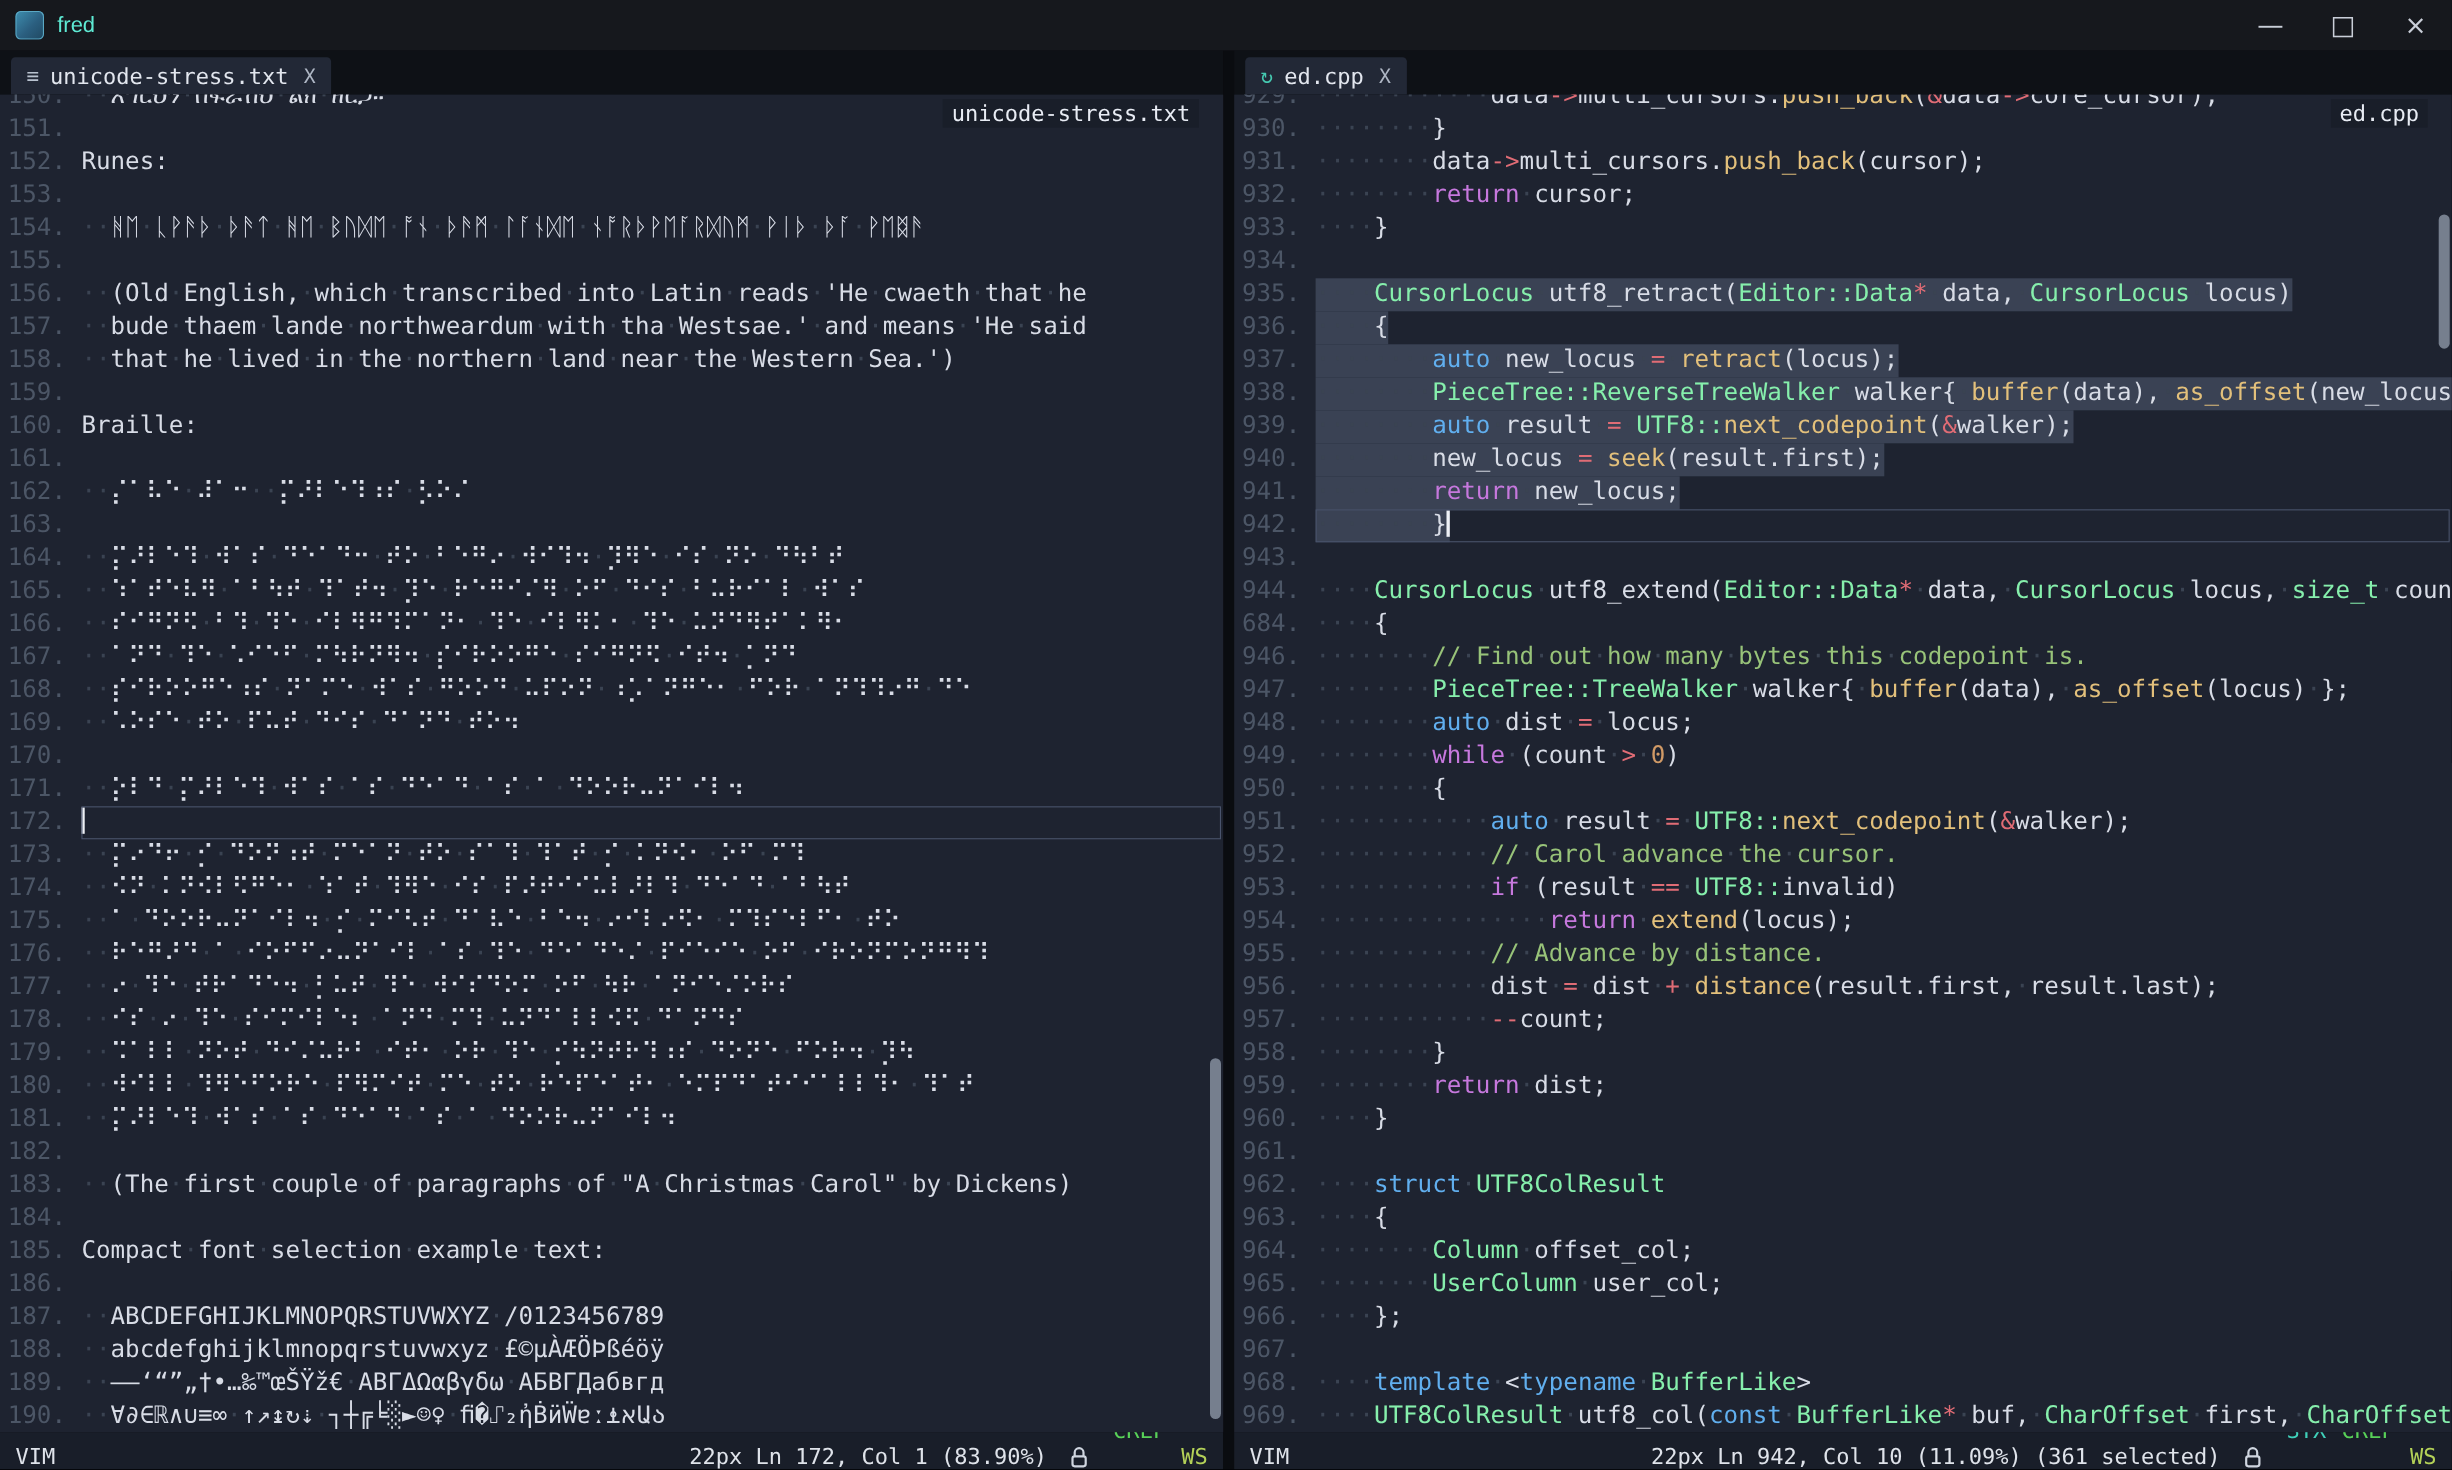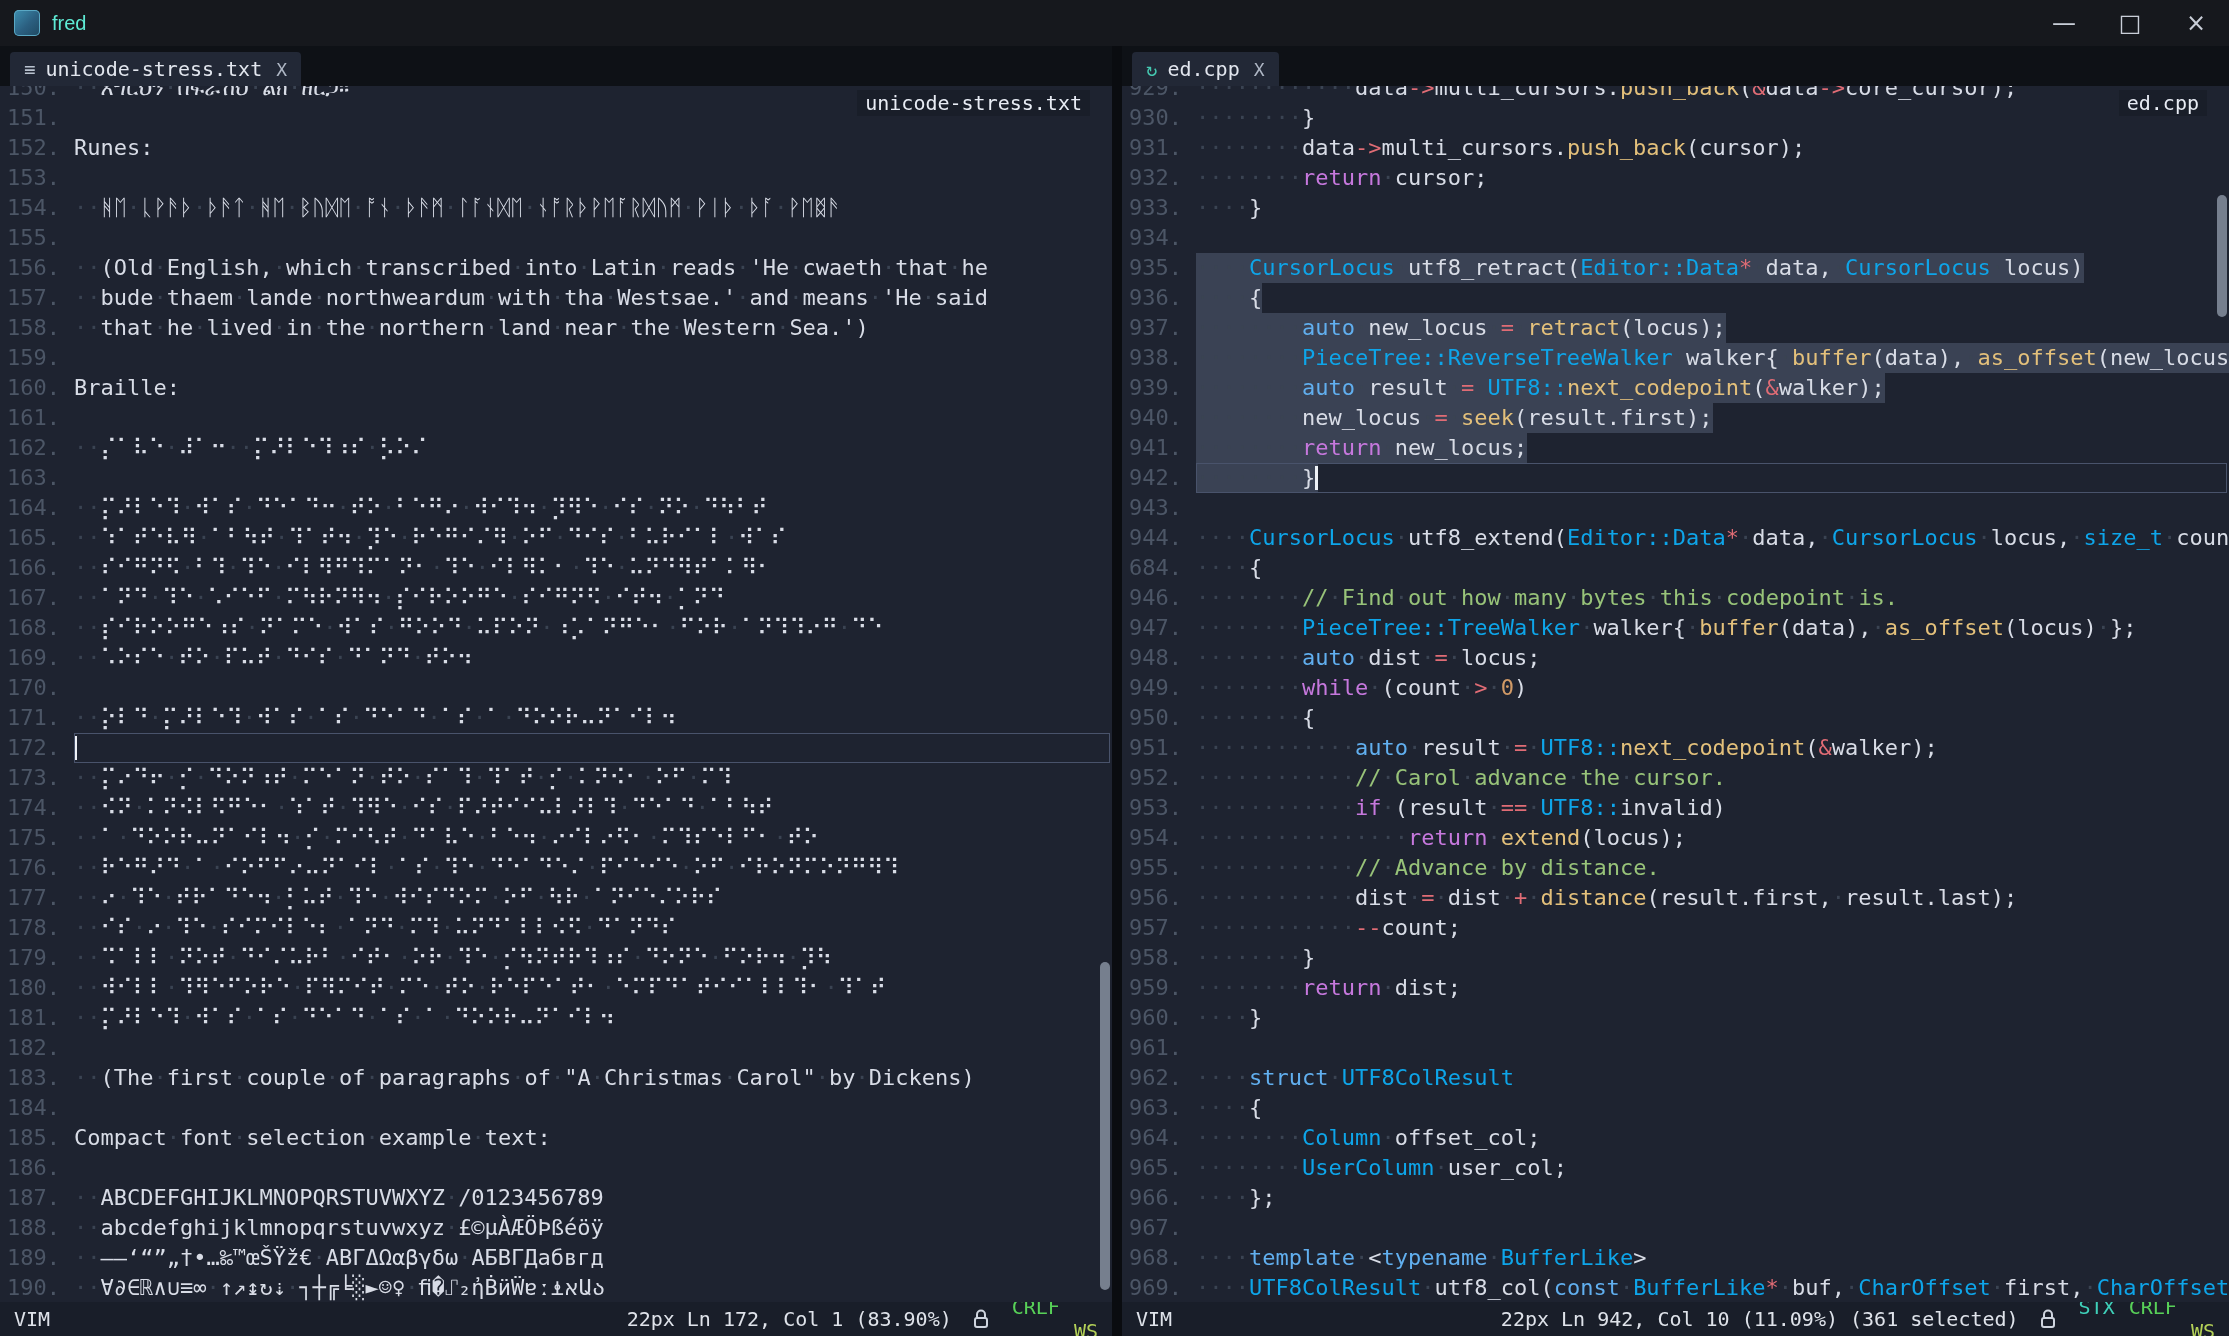--- a/index.html
+++ b/index.html
@@ -35,28 +35,28 @@
     background:rgba(24,29,40,0.78);padding:1px 8px;}
   .lines{position:absolute;top:-13px;left:0;right:0;}
   .line{display:flex;height:30px;line-height:30px;font-size:22px;white-space:pre;position:relative;}
   .gutter{width:74px;flex:none;box-sizing:border-box;text-align:right;padding-right:14px;color:#4c5666;}
   .content{flex:none;color:#d8dce6;}
   .content.sel{background:#3a4254;}
   .line.current::after{content:"";position:absolute;left:74px;right:2px;top:0;bottom:0;
     border:1px solid #49536b;pointer-events:none;}
   .cursor{display:inline-block;width:3px;height:24px;background:#eef1f6;vertical-align:middle;margin-top:-3px;}
   .ws{color:#3a4352;}
-  .c-t{color:#d8dce6}.c-k{color:#c678dd}.c-d{color:#61afef}.c-y{color:#0ea5e9}
+  .c-t{color:#d8dce6}.c-k{color:#c678dd}.c-d{color:#61afef}.c-y{color:#86efac}
   .c-f{color:#e3c07b}.c-c{color:#98c379}.c-o{color:#e06c75}.c-n{color:#d19a66}
 
   .scrollbar{position:absolute;top:0;right:0;bottom:0;width:14px;z-index:5;}
   .thumb{position:absolute;left:2px;right:2px;background:#808999;border-radius:6px;opacity:.9;}
 
   
-  .statusbar{height:34px;background:#191e29;display:flex;align-items:center;padding:0 14px;
+  .statusbar{height:34px;background:#191e29;display:flex;align-items:flex-end;padding:0 14px;
     font-size:20px;color:#dfe3ea;flex:none;gap:20px;}
   .spacer{flex:1;}
   .lock{display:flex;align-items:center;}
   .flag{font-size:20px;}
   .flag.green{color:#58d158;}
   .flag.yellow{color:#b4d158;margin-top:24px;}
   .flag.teal{color:#3fd0b9;}
   .statusbar .flaggroup{display:flex;gap:14px;margin-left:2px;}
 </style>
 </head>

